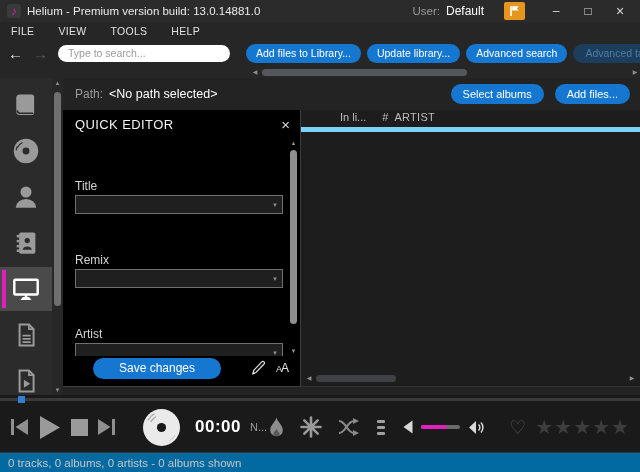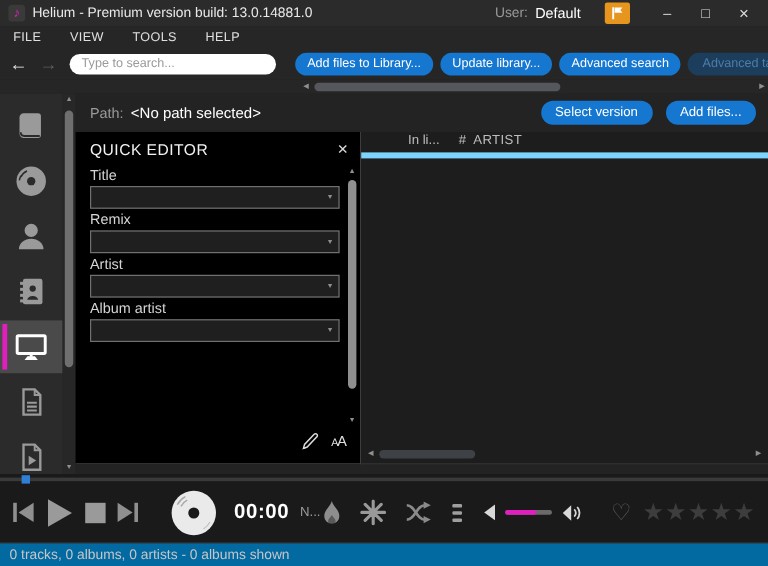--- a/index.html
+++ b/index.html
@@ -54,21 +54,21 @@
   .pathbar .spacer { flex:1; }
   .pill-btn { height:20px; border:none; border-radius:10px; background:#1577d0; color:#fff; font-size:11px; padding:0 12px; margin-left:5px; cursor:pointer; font-family:"Liberation Sans", sans-serif; }
   
   .panels { flex:1; display:flex; padding-bottom:8px; min-height:0; }
   .quick-editor { width:238px; flex:0 0 auto; background:#000000; border-right:1px solid #3d3d3d; border-bottom:1px solid #3d3d3d; display:flex; flex-direction:column; }
   .qe-header { height:26px; display:flex; align-items:center; padding:2px 10px 0 12px; }
   .qe-title { flex:1; font-size:13px; letter-spacing:.4px; color:#f2f2f2; }
   .qe-close { color:#d8d8d8; font-size:15px; line-height:1; cursor:pointer; }
   .qe-body { flex:1; display:flex; overflow:hidden; }
   .qe-fields { flex:1; padding:4px 4px 0 12px; }
-  .qe-field { margin-bottom:3px; }
+  .qe-field { margin-bottom:3px;margin-top:40px; }
   .qe-label { font-size:12px; color:#d4d4d4; margin-bottom:2px; line-height:13px; }
   .combo { height:19px; background:#1f1f1f; border:1px solid #707070; display:flex; align-items:center; justify-content:flex-end; padding-right:4px; cursor:pointer; }
   .combo-arrow { color:#8e8e8e; font-size:6px; line-height:1; }
   .qe-vscroll { width:13px; display:flex; flex-direction:column; align-items:center; padding:4px 0 2px; }
   .qe-vscroll .track { flex:1; width:7px; position:relative; margin:2px 0; }
   .qe-vscroll .thumb { position:absolute; top:2px; width:7px; height:88%; border-radius:4px; background:#8f8f8f; cursor:pointer; }
   .qe-footer { height:30px; display:flex; align-items:center; padding:0 12px 6px 30px; }
   .save-btn { width:128px; height:21px; border:none; border-radius:11px; background:#1577d0; color:#fff; font-size:12px; cursor:pointer; font-family:"Liberation Sans", sans-serif; }
   .qe-tools { margin-left:auto; display:flex; align-items:center; gap:9px; }
   .fontsize-label { color:#e2e2e2; font-size:12px; letter-spacing:-1px; cursor:pointer; }
@@ -212,21 +212,21 @@
       </div>
     <span class="sb-arrow">▼</span>
   </div>
 
   <div class="main">
 
     <div class="pathbar">
       <span class="path-label">Path:</span>
       <span class="path-value">&lt;No path selected&gt;</span>
       <div class="spacer"></div>
-      <button class="pill-btn">Select version</button>
+      <button class="pill-btn">Select albums</button>
       <button class="pill-btn">Add files...</button>
     </div>
 
     <div class="panels">
 
       <div class="quick-editor">
         <div class="qe-header">
           <span class="qe-title">QUICK EDITOR</span>
           <span class="qe-close">×</span>
         </div>
@@ -259,20 +259,21 @@
           </div>
           <div class="qe-vscroll">
             <span class="sb-arrow">▲</span>
             <div class="track">
                 <div class="thumb"></div>
               </div>
             <span class="sb-arrow">▼</span>
           </div>
         </div>
         <div class="qe-footer">
+          <button class="save-btn">Save changes</button>
           <div class="qe-tools">
             <svg width="17" height="16" viewBox="0 0 18 17">
               <path d="M3 14.5 l1-3.5 8.5-9 a1.6 1.6 0 0 1 2.4 0 a1.6 1.6 0 0 1 0 2.3 l-8.6 9 z" fill="none" stroke="#dcdcdc" stroke-width="1.3"></path>
               <path d="M3 14.5 l2-0.6" stroke="#dcdcdc" stroke-width="1.1"></path>
             </svg>
             <span class="fontsize-label">AA</span>
           </div>
         </div>
       </div>
 

